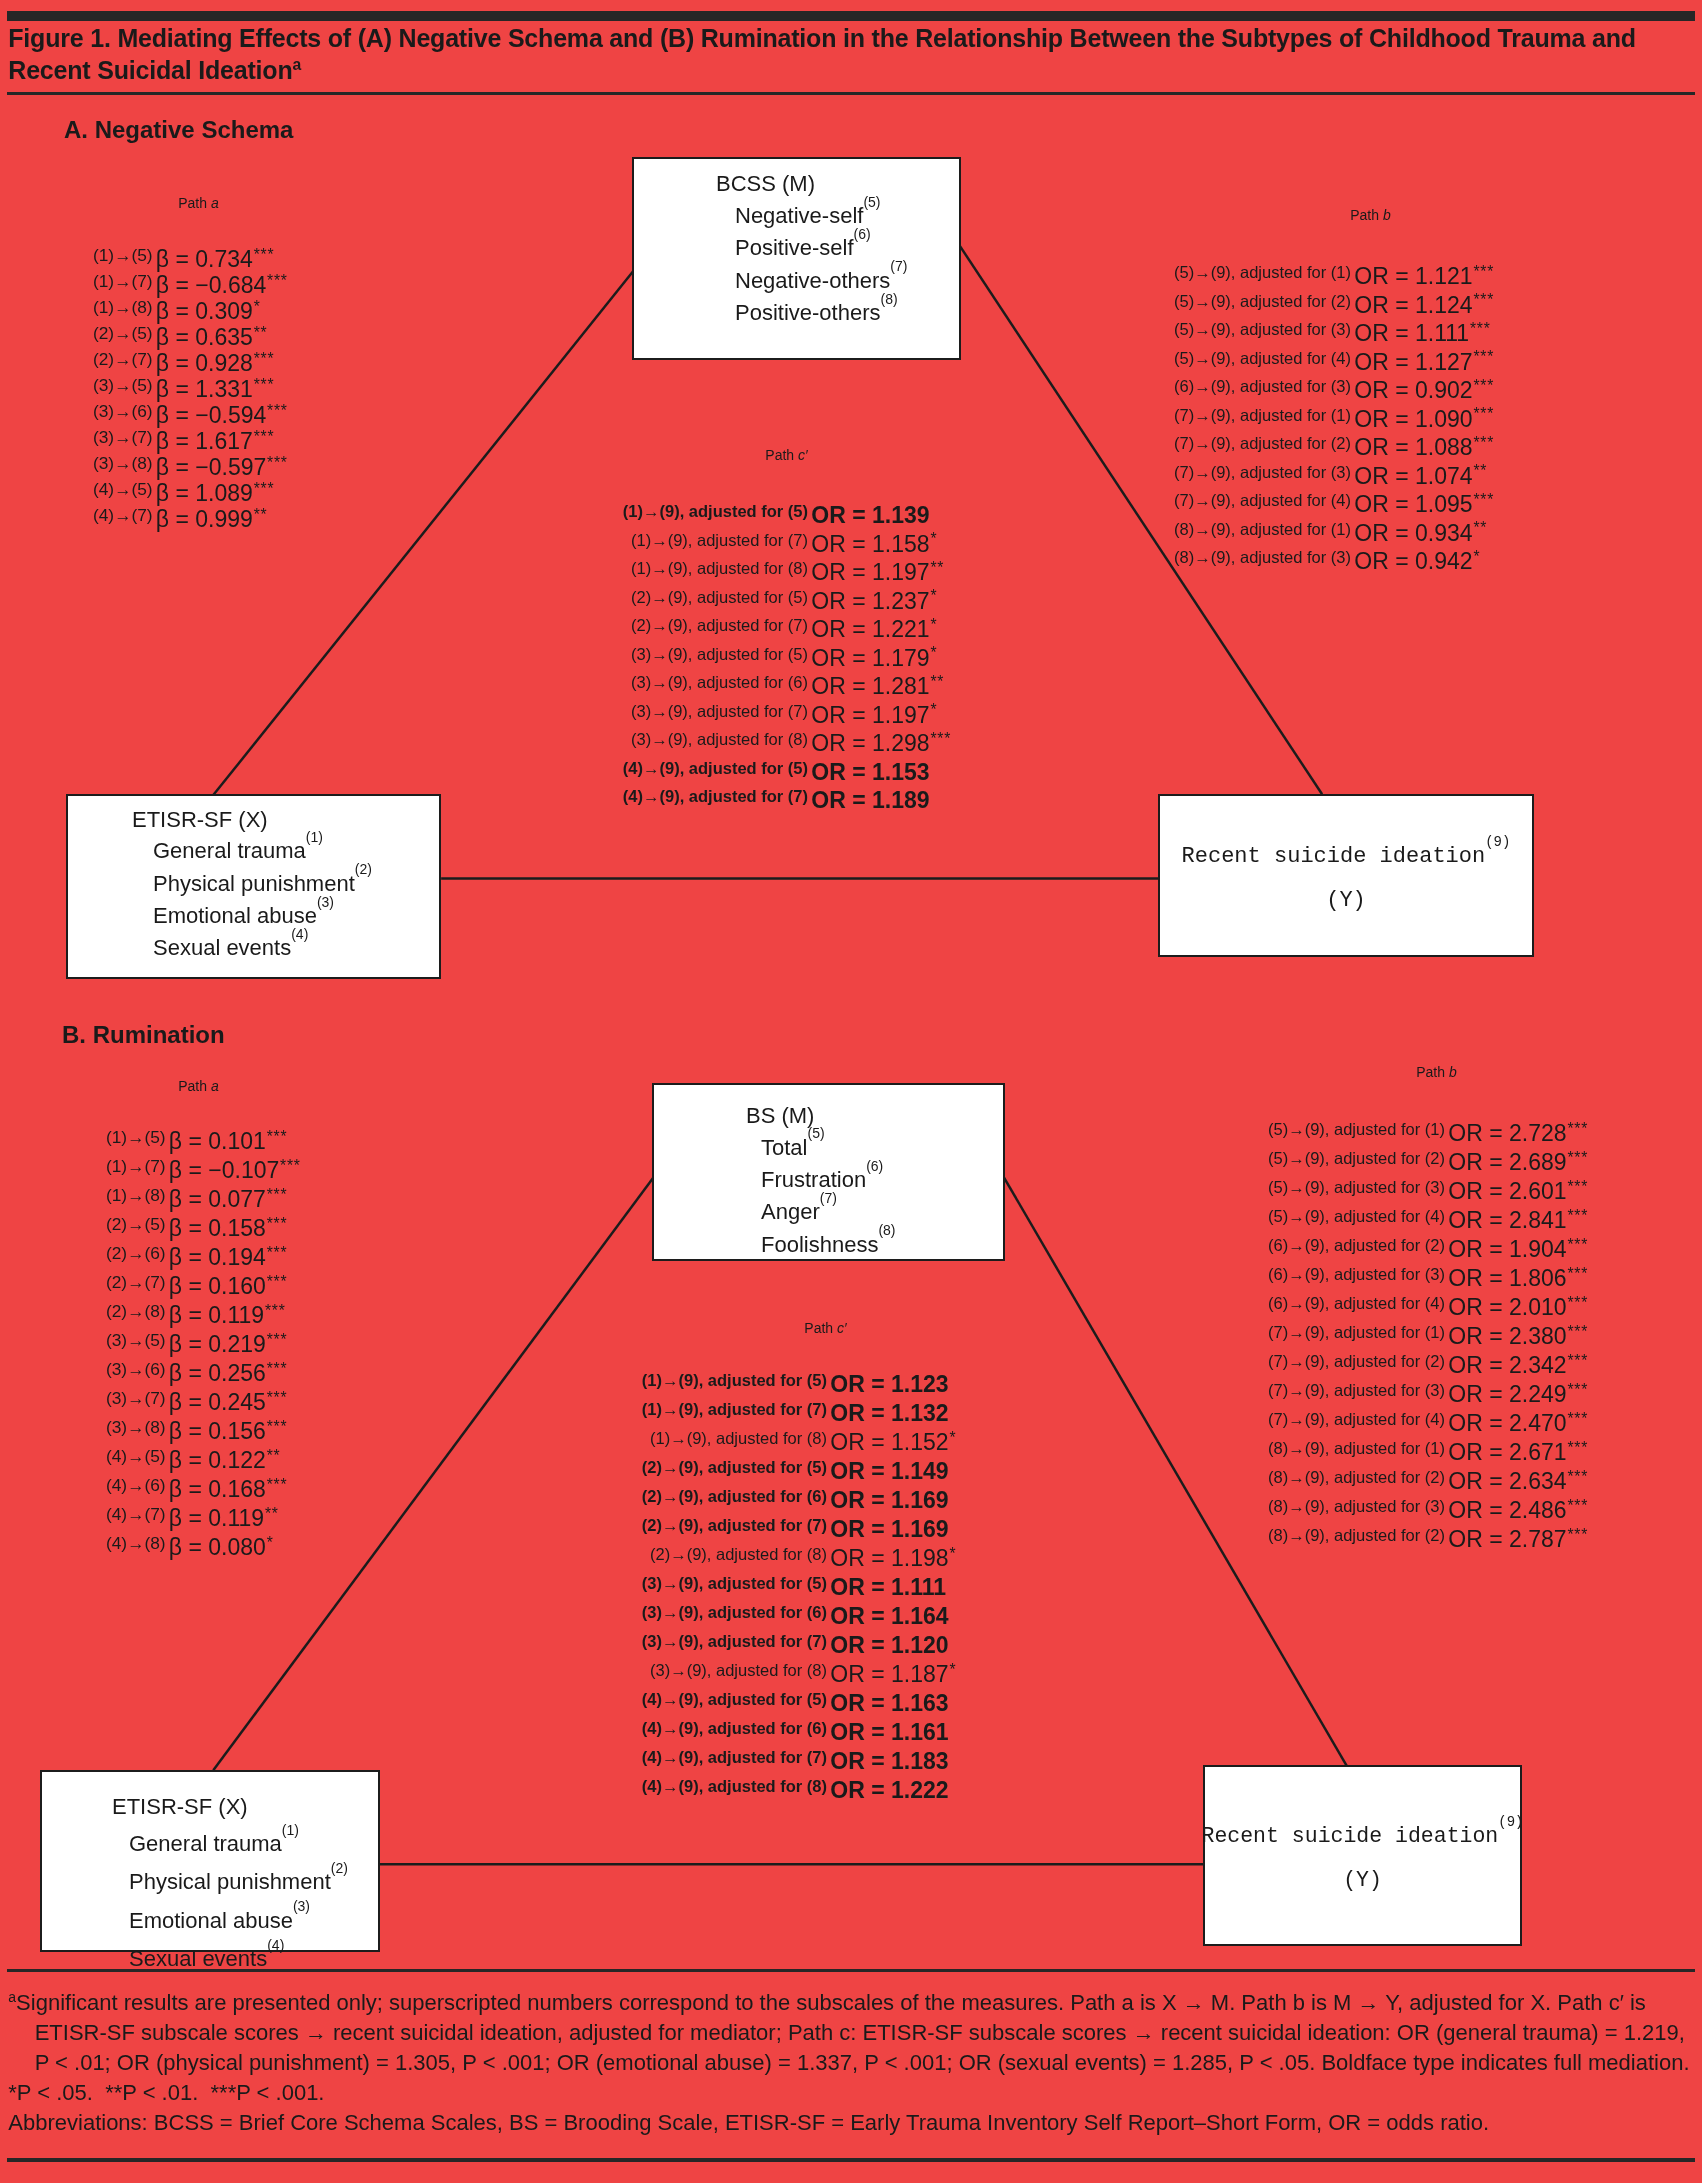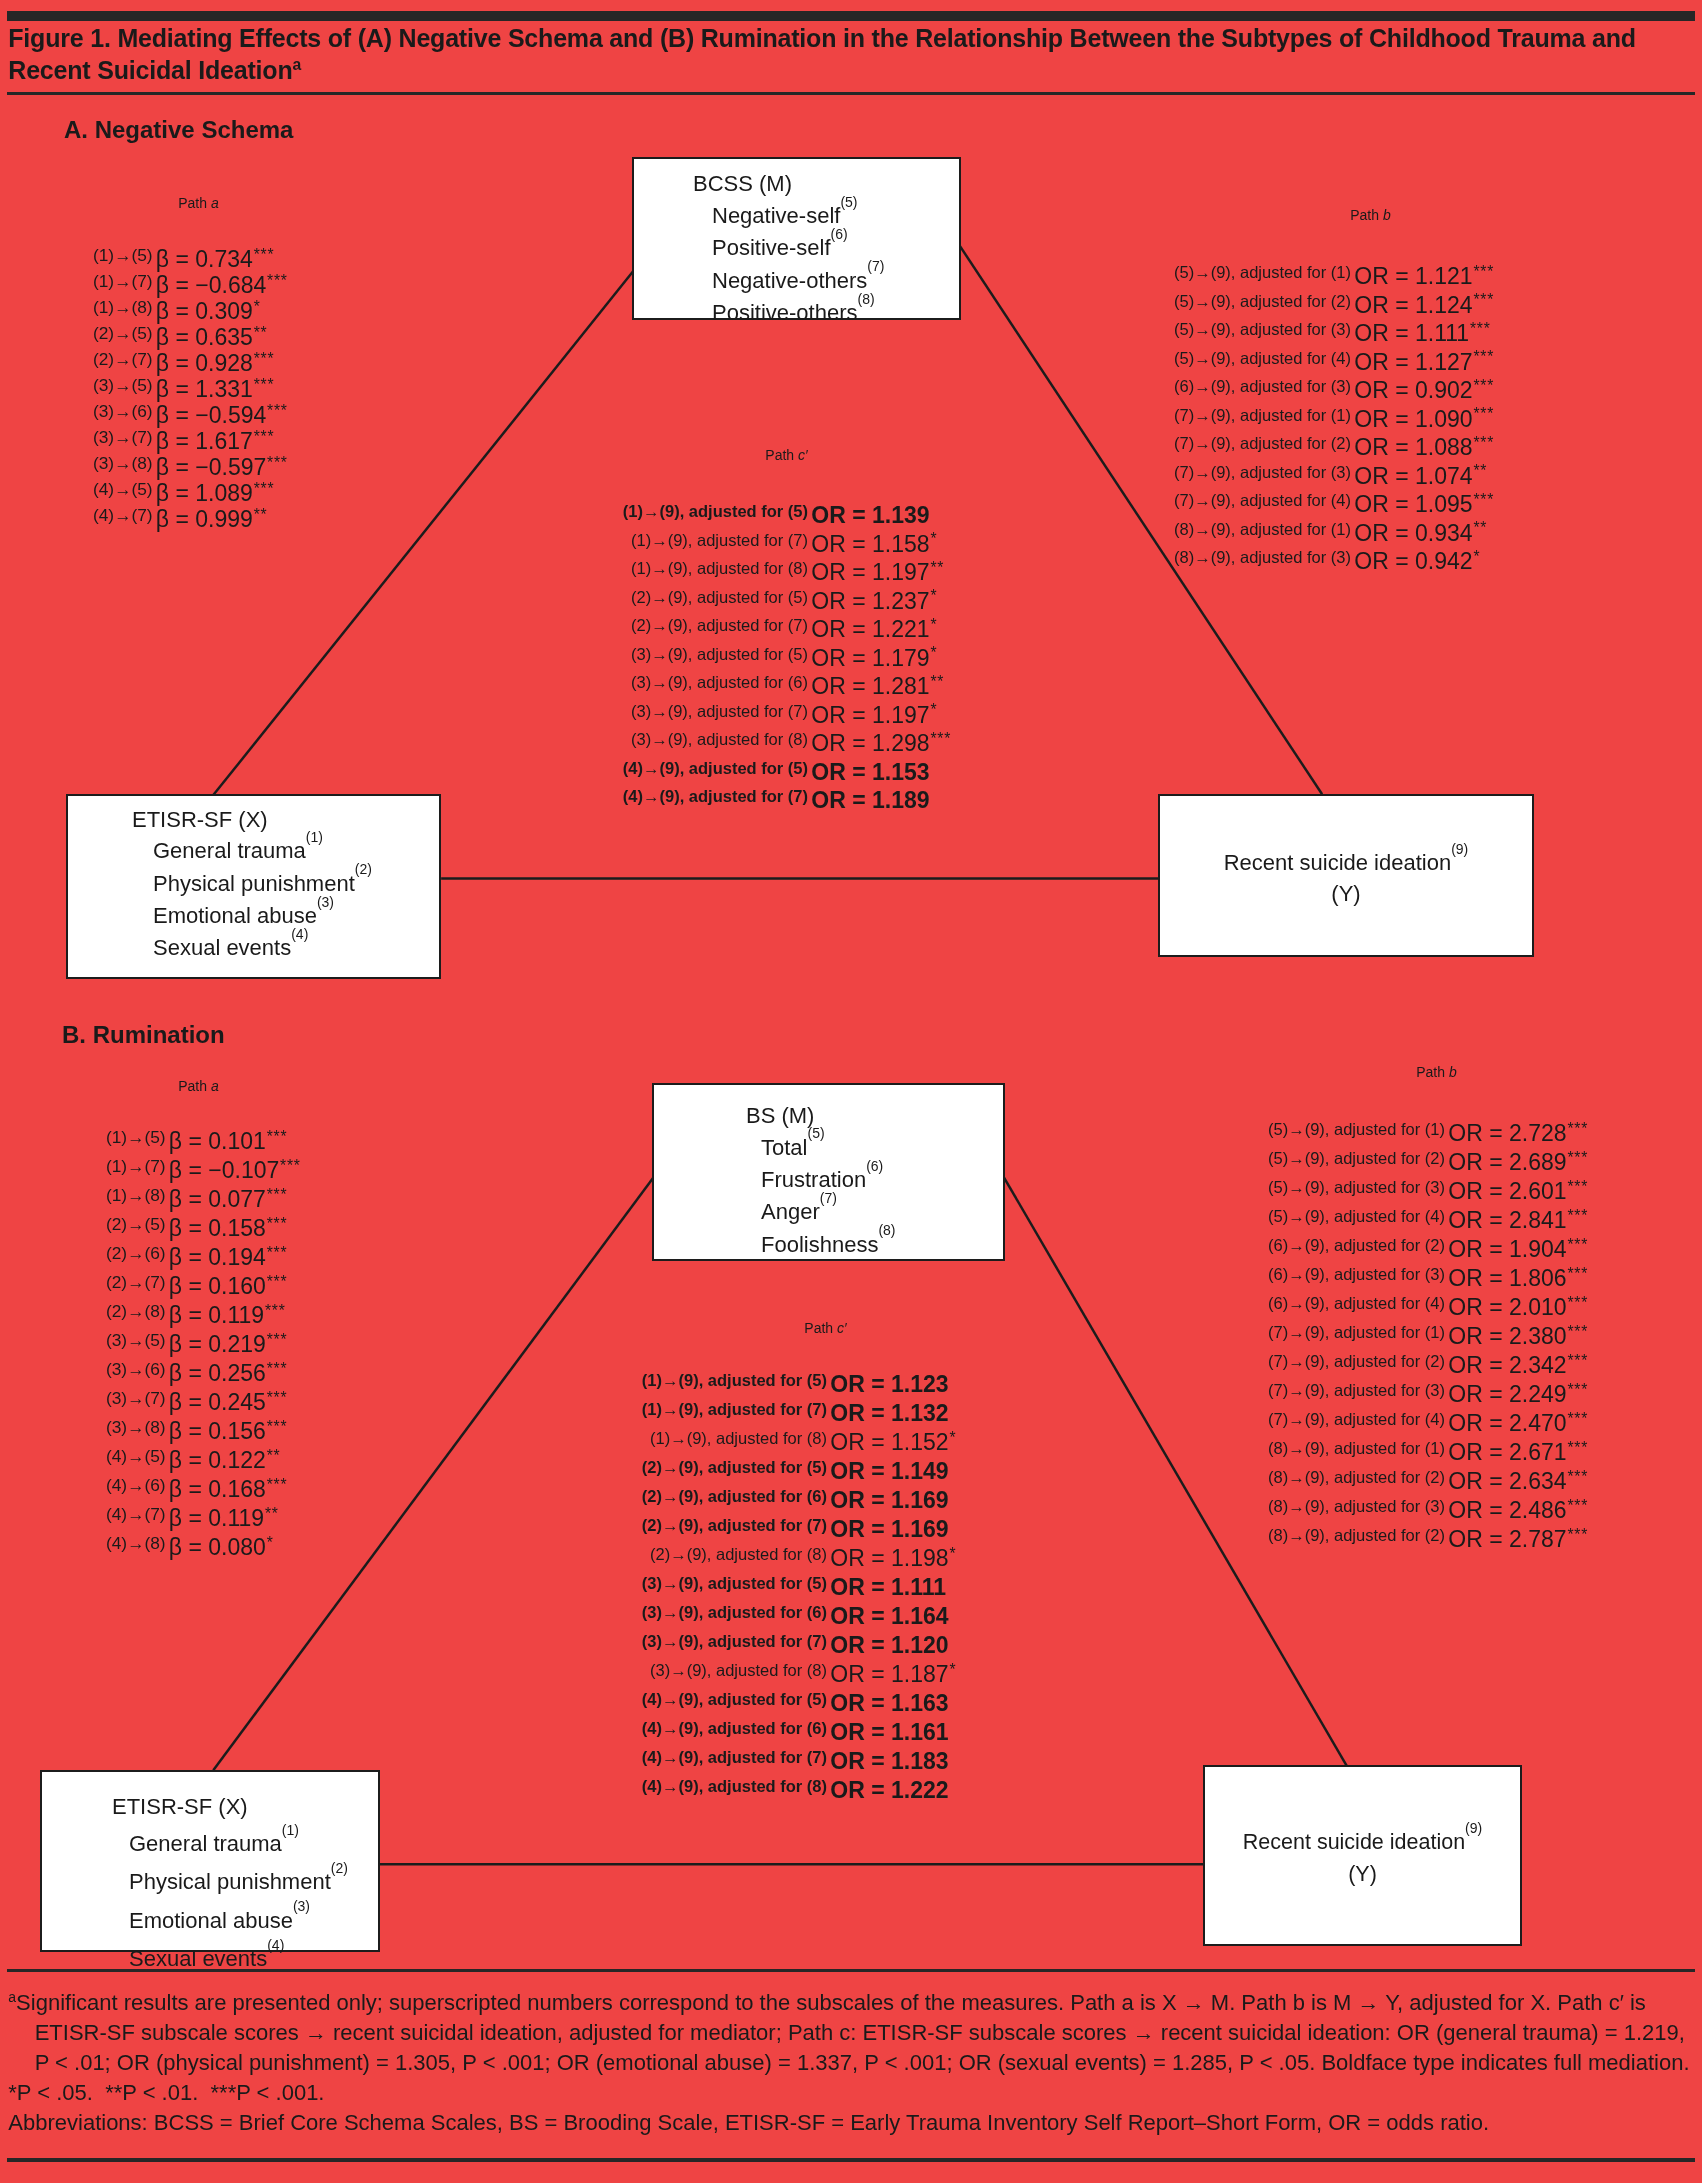--- a/index.html
+++ b/index.html
@@ -13,21 +13,21 @@
   .connectors{position:absolute;left:0;top:0;z-index:1;}
   .panel-header{position:absolute;font-size:24px;font-weight:700;z-index:2;white-space:nowrap;}
   .path-title{position:absolute;font-size:14px;text-align:center;z-index:2;white-space:nowrap;}
   .path-title i{font-style:italic;}
   
   .node-box{position:absolute;background:#fff;border:2.5px solid #1c1c1c;box-sizing:border-box;z-index:2;font-size:22px;}
   .box-title{white-space:nowrap;}
   .box-item{white-space:nowrap;}
   .itemsup{font-size:14px;position:relative;top:-8.3px;}
   .ybox{display:flex;flex-direction:column;align-items:center;justify-content:center;text-align:center;}
-  .yline{line-height:31px;white-space:nowrap;}
+  .yline{line-height:43px;white-space:nowrap;font-family:Liberation Mono, monospace;}
   
   .stat-list{position:absolute;z-index:2;}
   .stat-row{white-space:nowrap;}
   .row-label{font-size:16.5px;position:relative;top:-5.8px;}
   .beta .row-label{margin-right:3.3px;font-size:17.3px;}
   .adj .row-label{display:inline-block;text-align:right;margin-right:3.3px;}
   .row-eq{font-size:23px;}
   .row-stars{font-size:15.7px;position:relative;top:-7.4px;margin-left:0.8px;letter-spacing:0.8px;}
   .bold .row-eq,.bold .row-label{font-weight:700;}
   .l-paa .stat-row{height:26px;}
@@ -72,21 +72,21 @@
     <line x1="1215" y1="1425" x2="1631" y2="2139" stroke="#1c1c1c" stroke-width="3"></line>
     <line x1="459" y1="2258" x2="1459" y2="2258" stroke="#1c1c1c" stroke-width="3"></line>
   </svg>
 
   <div class="panel-header" style="left:64px;top:116px;">A. Negative Schema</div>
 
   <div class="path-title" style="left:116px;top:195px;width:165px;"><span>Path</span> <i>a</i></div>
   <div class="path-title" style="left:1288px;top:207px;width:165px;"><span>Path</span> <i>b</i></div>
   <div class="path-title" style="left:712px;top:447px;width:149px;"><span>Path</span> <i>c′</i></div>
 
-  <div class="node-box bx-a-m" style="left:632px;top:157px;width:329px;height:163px;">
+  <div class="node-box bx-a-m" style="left:632px;top:157px;width:329px;height:203px;padding-left:23px;">
     <div class="box-title">BCSS (M)</div>
     <div>
 
         <div class="box-item"><span>Negative-self</span><sup class="itemsup">(5)</sup></div>
 
         <div class="box-item"><span>Positive-self</span><sup class="itemsup">(6)</sup></div>
 
         <div class="box-item"><span>Negative-others</span><sup class="itemsup">(7)</sup></div>
 
         <div class="box-item"><span>Positive-others</span><sup class="itemsup">(8)</sup></div>

